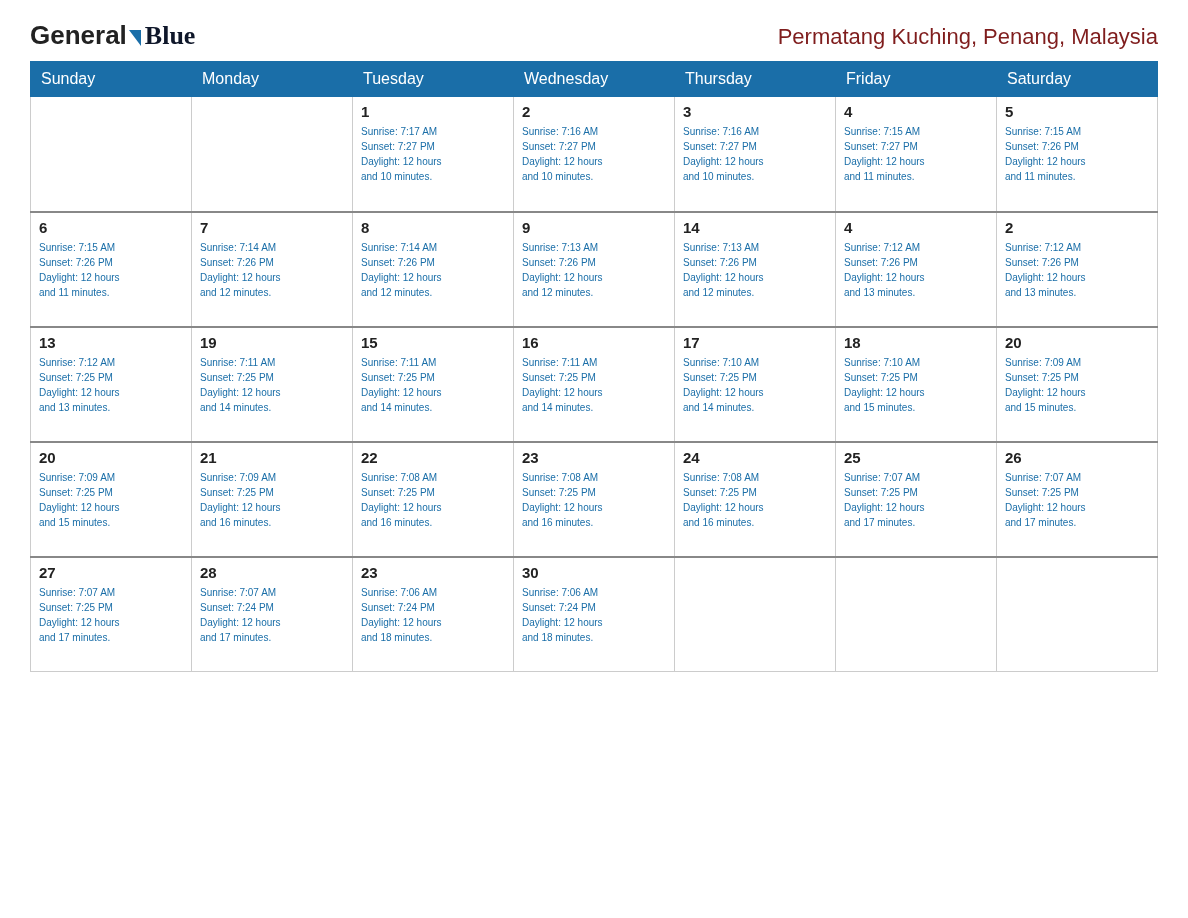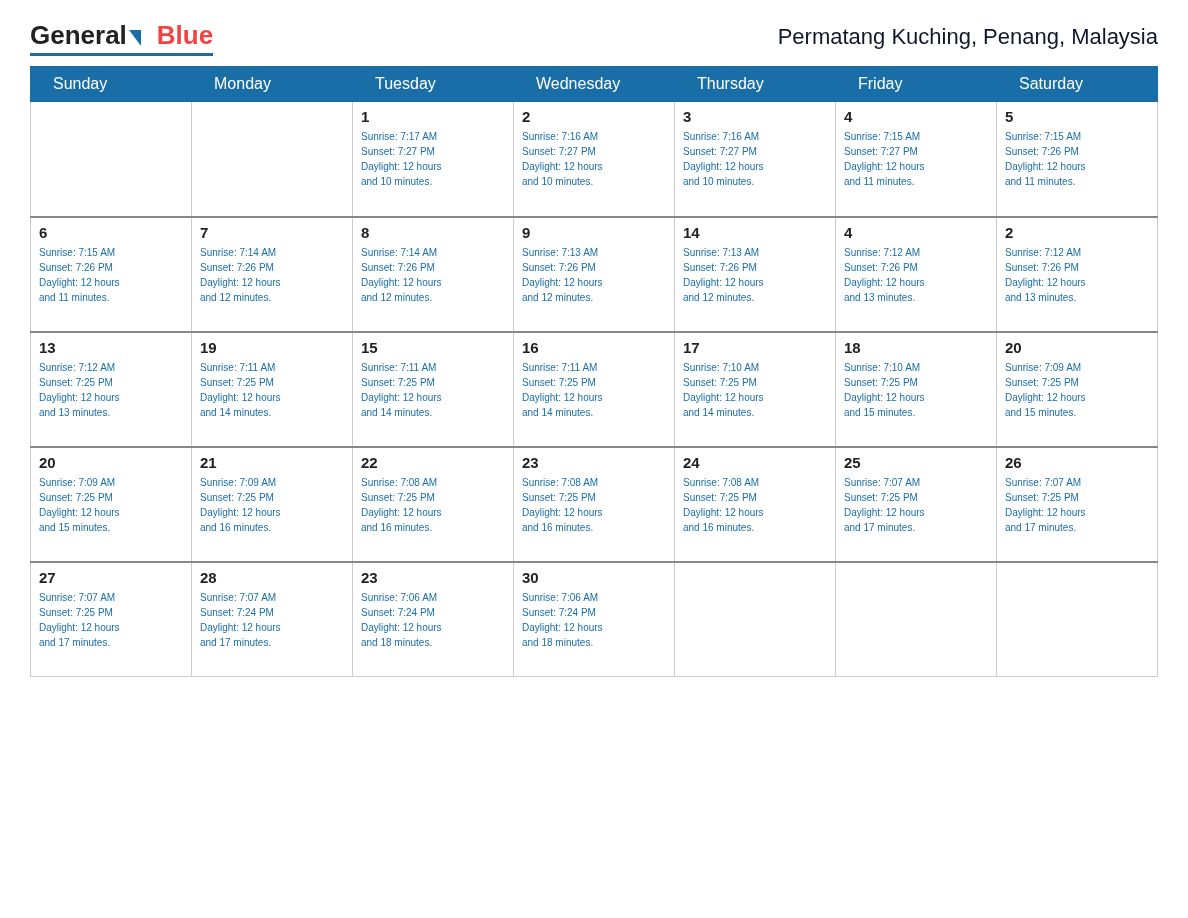--- a/index.html
+++ b/index.html
@@ -12,21 +12,21 @@
       padding: 20px 30px 30px 30px;
     }
     .header {
       display: flex;
       justify-content: space-between;
       align-items: flex-start;
       margin-bottom: 10px;
     }
     .logo {
       display: flex;
-      flex-direction: column;
+      flex-direction: row;
       align-items: flex-end;
     }
     .logo-text {
       display: flex;
       align-items: center;
       font-size: 26px;
       font-weight: bold;
       color: #222;
     }
     .logo-general {
@@ -36,57 +36,58 @@
       display: inline-block;
       width: 0;
       height: 0;
       border-left: 12px solid transparent;
       border-right: 0px solid transparent;
       border-top: 16px solid #1a6ea8;
       margin-left: 2px;
       margin-top: 4px;
     }
     .logo-blue {
-      color: #ef4444;
-      margin-left: 16px;
+      color: #0f172a;
+      margin-left: 4px;
+      font-family: Liberation Serif, serif;
     }
     .logo-underline {
       display: block;
       width: 100%;
       height: 3px;
       background: #1a6ea8;
       margin-top: 2px;
     }
     .title-block {
       text-align: right;
     }
     .title-block h1 {
       font-size: 52px;
       font-weight: normal;
       color: #222;
       line-height: 1.1;
     }
     .title-block h2 {
       font-size: 22px;
       font-weight: normal;
-      color: #0f172a;
+      color: #7f1d1d;
       margin-top: 4px;
     }
     table {
       width: 100%;
       border-collapse: collapse;
       margin-top: 10px;
       table-layout: fixed;
     }
     thead tr th {
       background: #1a6ea8;
       color: #fff;
       font-size: 16px;
       font-weight: normal;
-      padding: 8px 22px;
+      padding: 8px 10px;
       text-align: left;
       border: 1px solid #1a6ea8;
     }
     tbody tr td {
       border: 1px solid #ccc;
       vertical-align: top;
       padding: 6px 8px;
       font-size: 13px;
       min-height: 90px;
       height: 115px;

